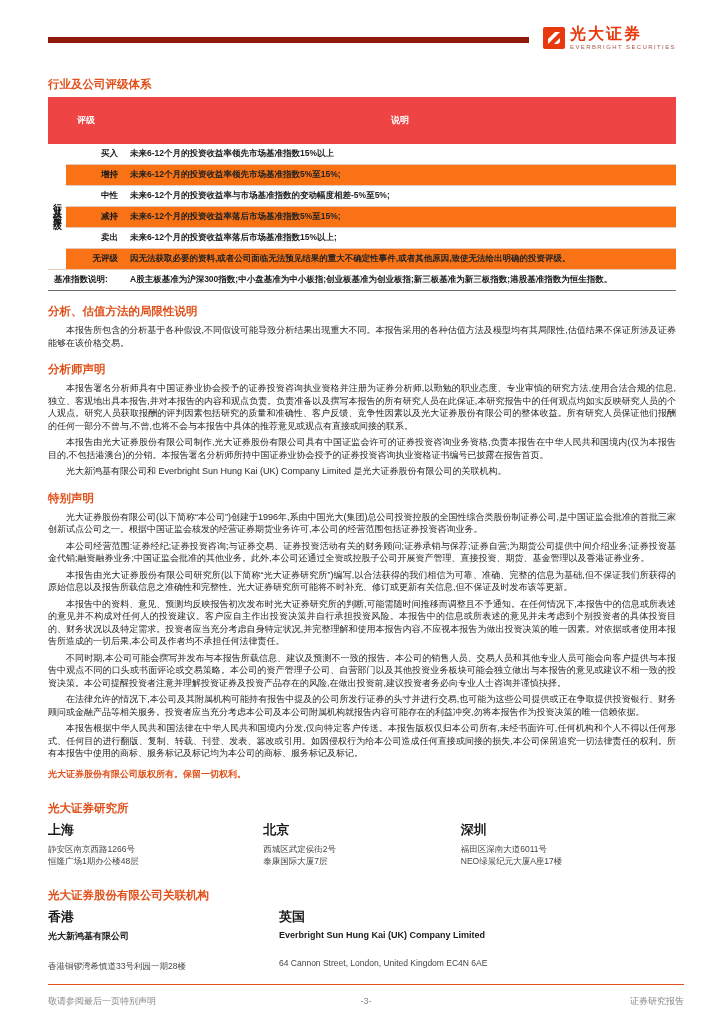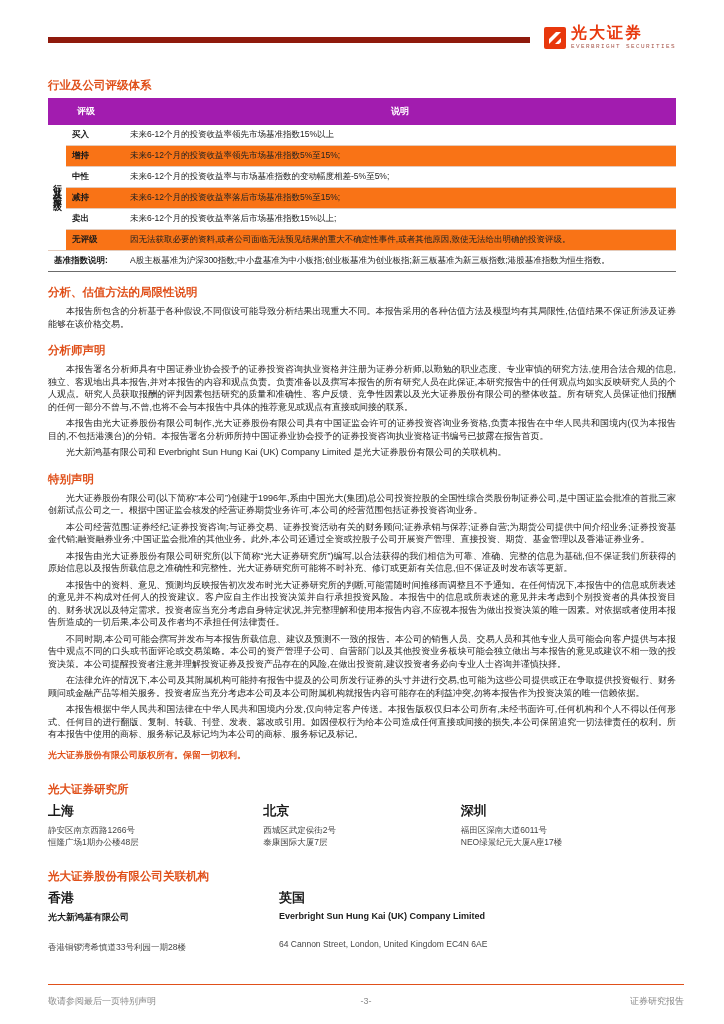--- a/index.html
+++ b/index.html
@@ -1,43 +1,43 @@
 <!DOCTYPE html>
 <html><head>
 <meta charset="utf-8">
 <style>
   * { margin:0; padding:0; box-sizing:border-box; }
   html,body { background:#e9e9e9; }
   body { font-family:"Liberation Sans","DejaVu Sans",sans-serif; }
   .page { position:relative; width:724px; height:1024px; margin:0 auto; background:#ffffff; overflow:hidden; }
 
   
-  .header-row { display:flex; align-items:center; padding:26px 48px 0 48px;font-family:Liberation Mono, monospace; }
+  .header-row { display:flex; align-items:center; padding:26px 48px 0 48px; }
   .topbar { flex:1; height:6px; background:#8f1a0c; }
   .logo { display:flex; align-items:flex-start; margin-left:14px; }
   .logo-mark { display:inline-block; margin-right:5px; margin-top:1px; }
   .logo-text { display:inline-block; line-height:1; }
   .logo-cn { display:block; color:#e8380d; font-weight:bold; font-size:16px; letter-spacing:2px; }
   .logo-en { display:block; font-size:6px; letter-spacing:1.4px; color:#a8564a; margin-top:2px; }
 
   .content { padding:0 48px; }
 
   .sec-title { color:#e0501a; font-weight:bold; font-size:11.5px; margin:13px 0 5px 0; }
   .sec-title.first { margin-top:24px; }
   .sec-title.spaced { margin-top:20px; }
 
   .para { font-size:9px; line-height:12.5px; color:#262626; text-align:justify; text-indent:2em; margin-bottom:4px; }
 
   
   .rating-table { width:100%; border-collapse:collapse; margin-top:3px; }
-  .rating-table th { background:#a21caf; color:#ffffff; font-size:9px; font-weight:bold; padding:7px 0; text-align:center; }
-  .rating-table td { font-size:8.5px; color:#222222; padding:4px 6px; border-bottom:1px solid #e4cbbb; vertical-align:middle; }
+  .rating-table th { background:#ef4444; color:#ffffff; font-size:9px; font-weight:bold; padding:17px 0; text-align:center; }
+  .rating-table td { font-size:8.5px; color:#222222; padding:4px 6px; border-bottom:1px solid #e4cbbb; vertical-align:middle;font-weight:bold; }
   .rating-table tr.last td { border-bottom:1px solid #6b6b6b; }
   td.side { writing-mode:vertical-rl; text-orientation:upright; width:18px; padding:4px 2px; text-align:center; font-weight:bold; font-size:9px; letter-spacing:3px; color:#1a1a1a; }
-  td.rating { width:58px; text-align:left; font-weight:bold; color:#1a1a1a; }
+  td.rating { width:58px; text-align:right; font-weight:bold; color:#1a1a1a; }
   tr.alt td { background:#f97316; }
   td.bench-label { font-weight:bold; color:#1a1a1a; white-space:nowrap; width:76px; }
 
   .copyright { color:#e0501a; font-weight:bold; font-size:9px; margin-top:8px; }
 
   .offices { display:flex; margin-top:4px; }
   .office { width:231px; }
   .office:nth-child(2) { width:212px; }
   .office .city { font-weight:bold; font-size:13px; color:#1a1a1a; margin-bottom:4px; }
   .office .company { font-weight:bold; font-size:9px; color:#1a1a1a; margin-bottom:17px; }

